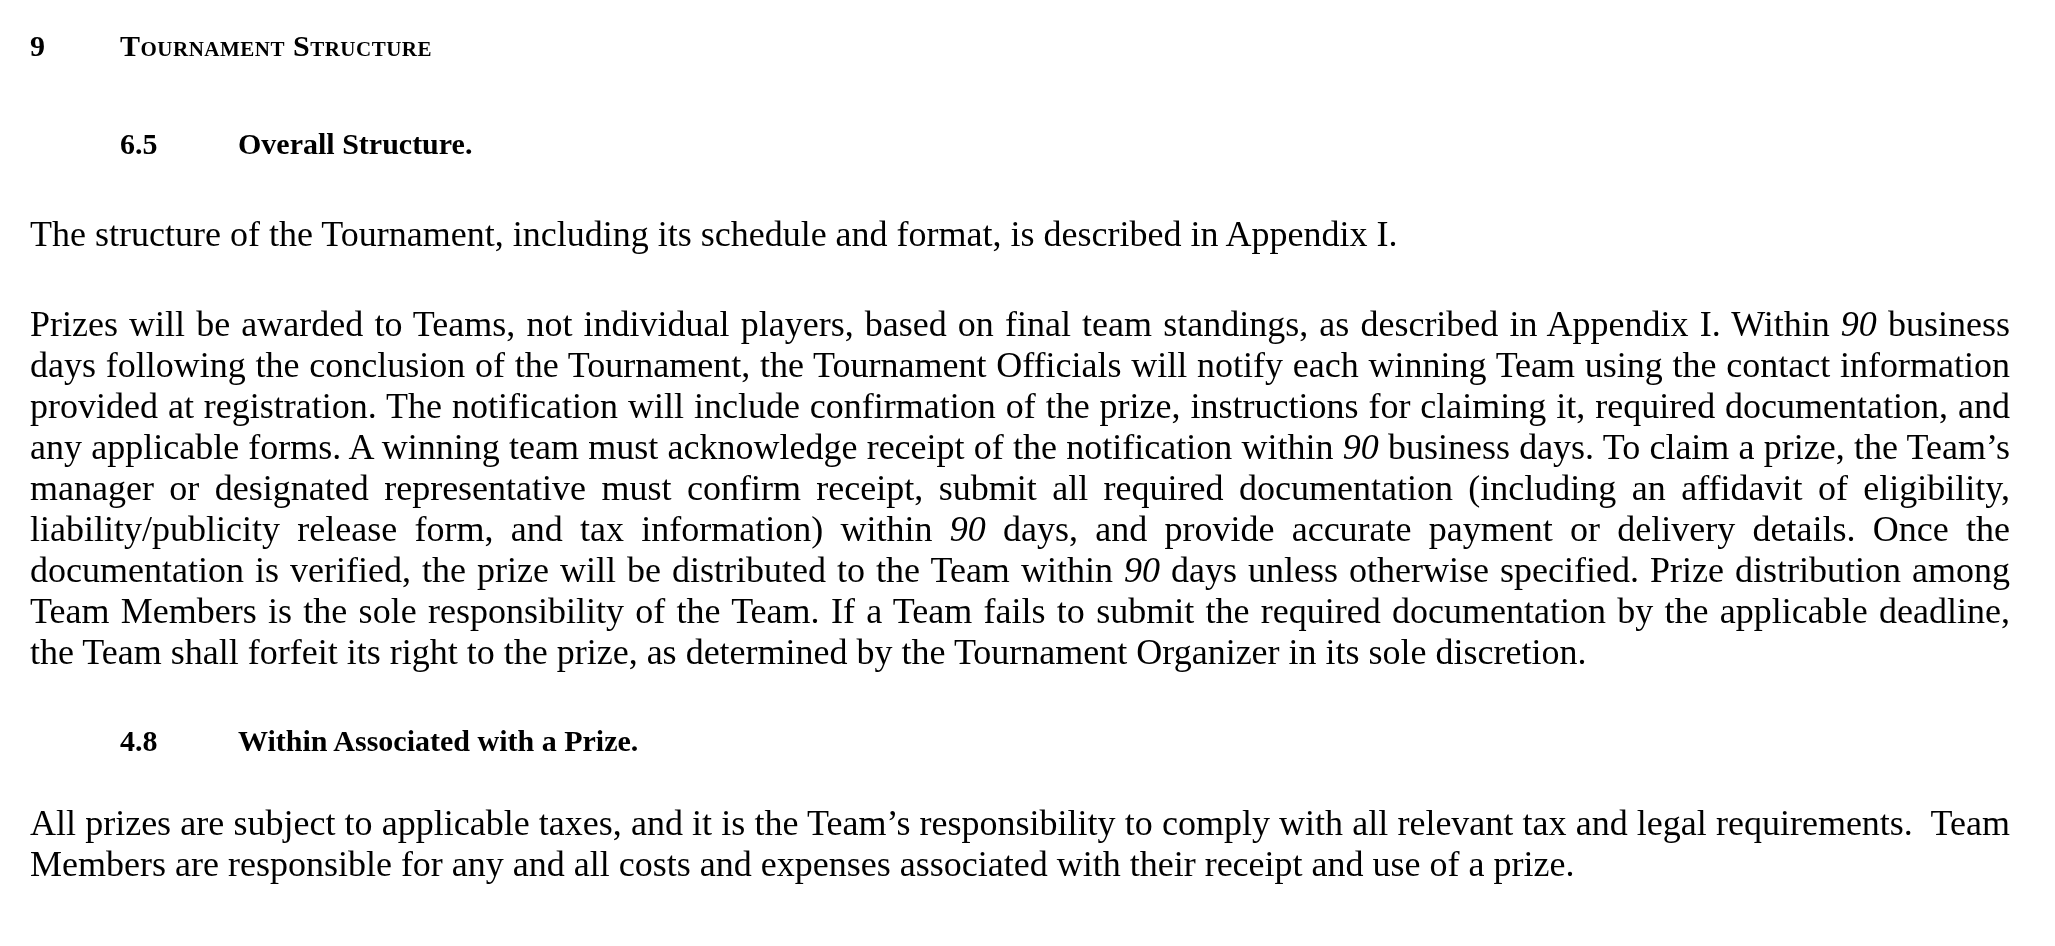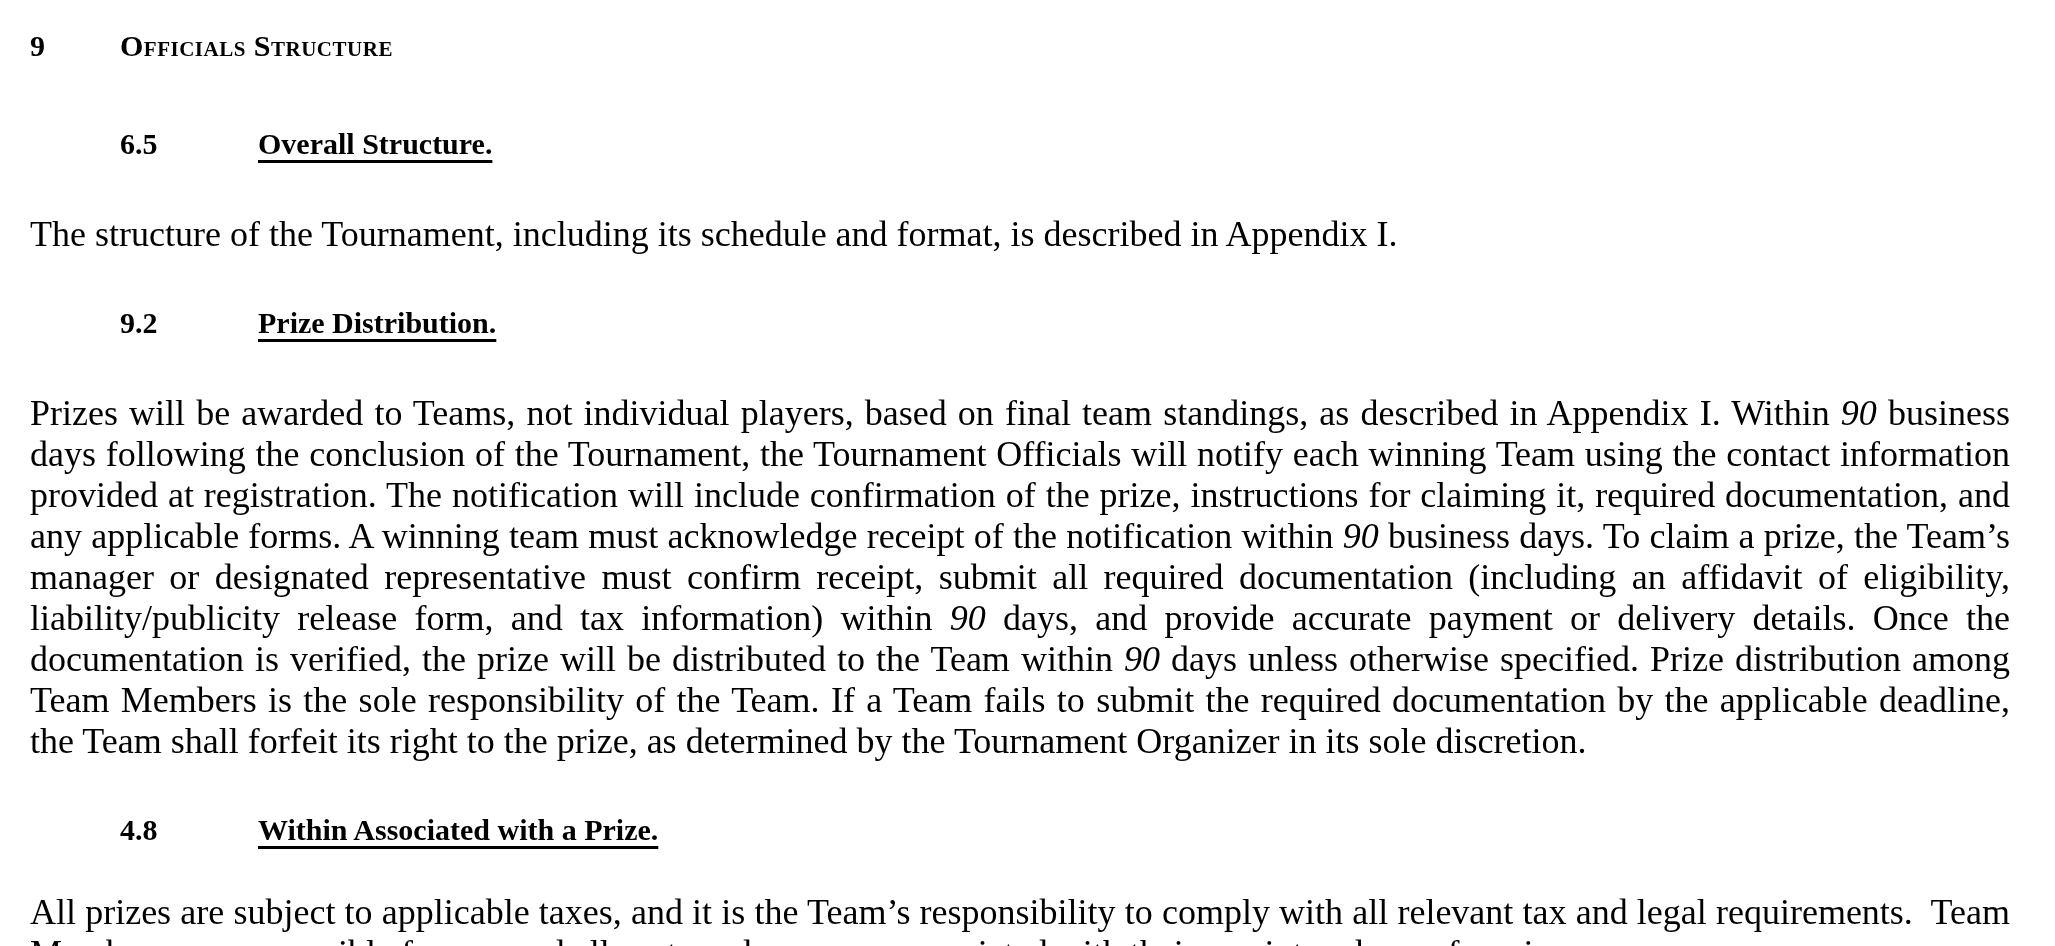--- a/index.html
+++ b/index.html
@@ -31,54 +31,48 @@
   .h2-row {
     display: flex;
     font-size: 30px;
     line-height: 38px;
     font-weight: bold;
     margin-left: 90px;
     margin-bottom: 51px;
   }
   .h2-num { width: 118px; flex: 0 0 118px; }
   .h2-title {
-    text-decoration: underline;
     text-decoration-thickness: 2.5px;
     text-underline-offset: 6px;
-    margin-left: 20px;
   }
   
   .para {
     font-size: 36px;
     line-height: 41px;
     text-align: justify;
     margin-bottom: 49px;
   }
   .para i { font-style: italic; }
 </style>
 </head>
 <body>
 
 <div class="page">
 
   <div class="h1-row">
     <span class="h1-num">9</span>
-    <span class="h1-title">Officials Structure</span>
+    <span class="h1-title">Tournament Structure</span>
   </div>
 
   <div class="h2-row">
     <span class="h2-num">6.5</span>
     <span class="h2-title">Overall Structure.</span>
   </div>
   <p class="para"><span>The structure of the Tournament, including its schedule and format, is described in Appendix I.</span></p>
 
-  <div class="h2-row">
-    <span class="h2-num">9.2</span>
-    <span class="h2-title">Prize Distribution.</span>
-  </div>
   <p class="para"><span>Prizes will be awarded to Teams, not individual players, based on final team standings, as described in Appendix I. Within </span><i>90</i><span> business days following the conclusion of the Tournament, the Tournament Officials will notify each winning Team using the contact information provided at registration. The notification will include confirmation of the prize, instructions for claiming it, required documentation, and any applicable forms. A winning team must acknowledge receipt of the notification within </span><i>90</i><span> business days. To claim a prize, the Team’s manager or designated representative must confirm receipt, submit all required documentation (including an affidavit of eligibility, liability/publicity release form, and tax information) within </span><i>90</i><span> days, and provide accurate payment or delivery details. Once the documentation is verified, the prize will be distributed to the Team within </span><i>90</i><span> days unless otherwise specified. Prize distribution among Team Members is the sole responsibility of the Team. If a Team fails to submit the required documentation by the applicable deadline, the Team shall forfeit its right to the prize, as determined by the Tournament Organizer in its sole discretion.</span></p>
 
   <div class="h2-row" style="margin-bottom:43px">
     <span class="h2-num">4.8</span>
     <span class="h2-title">Within Associated with a Prize.</span>
   </div>
   <p class="para"><span>All prizes are subject to applicable taxes, and it is the Team’s responsibility to comply with all relevant tax and legal requirements.&nbsp; Team Members are responsible for any and all costs and expenses associated with their receipt and use of a prize.</span></p>
 
 </div>
 

